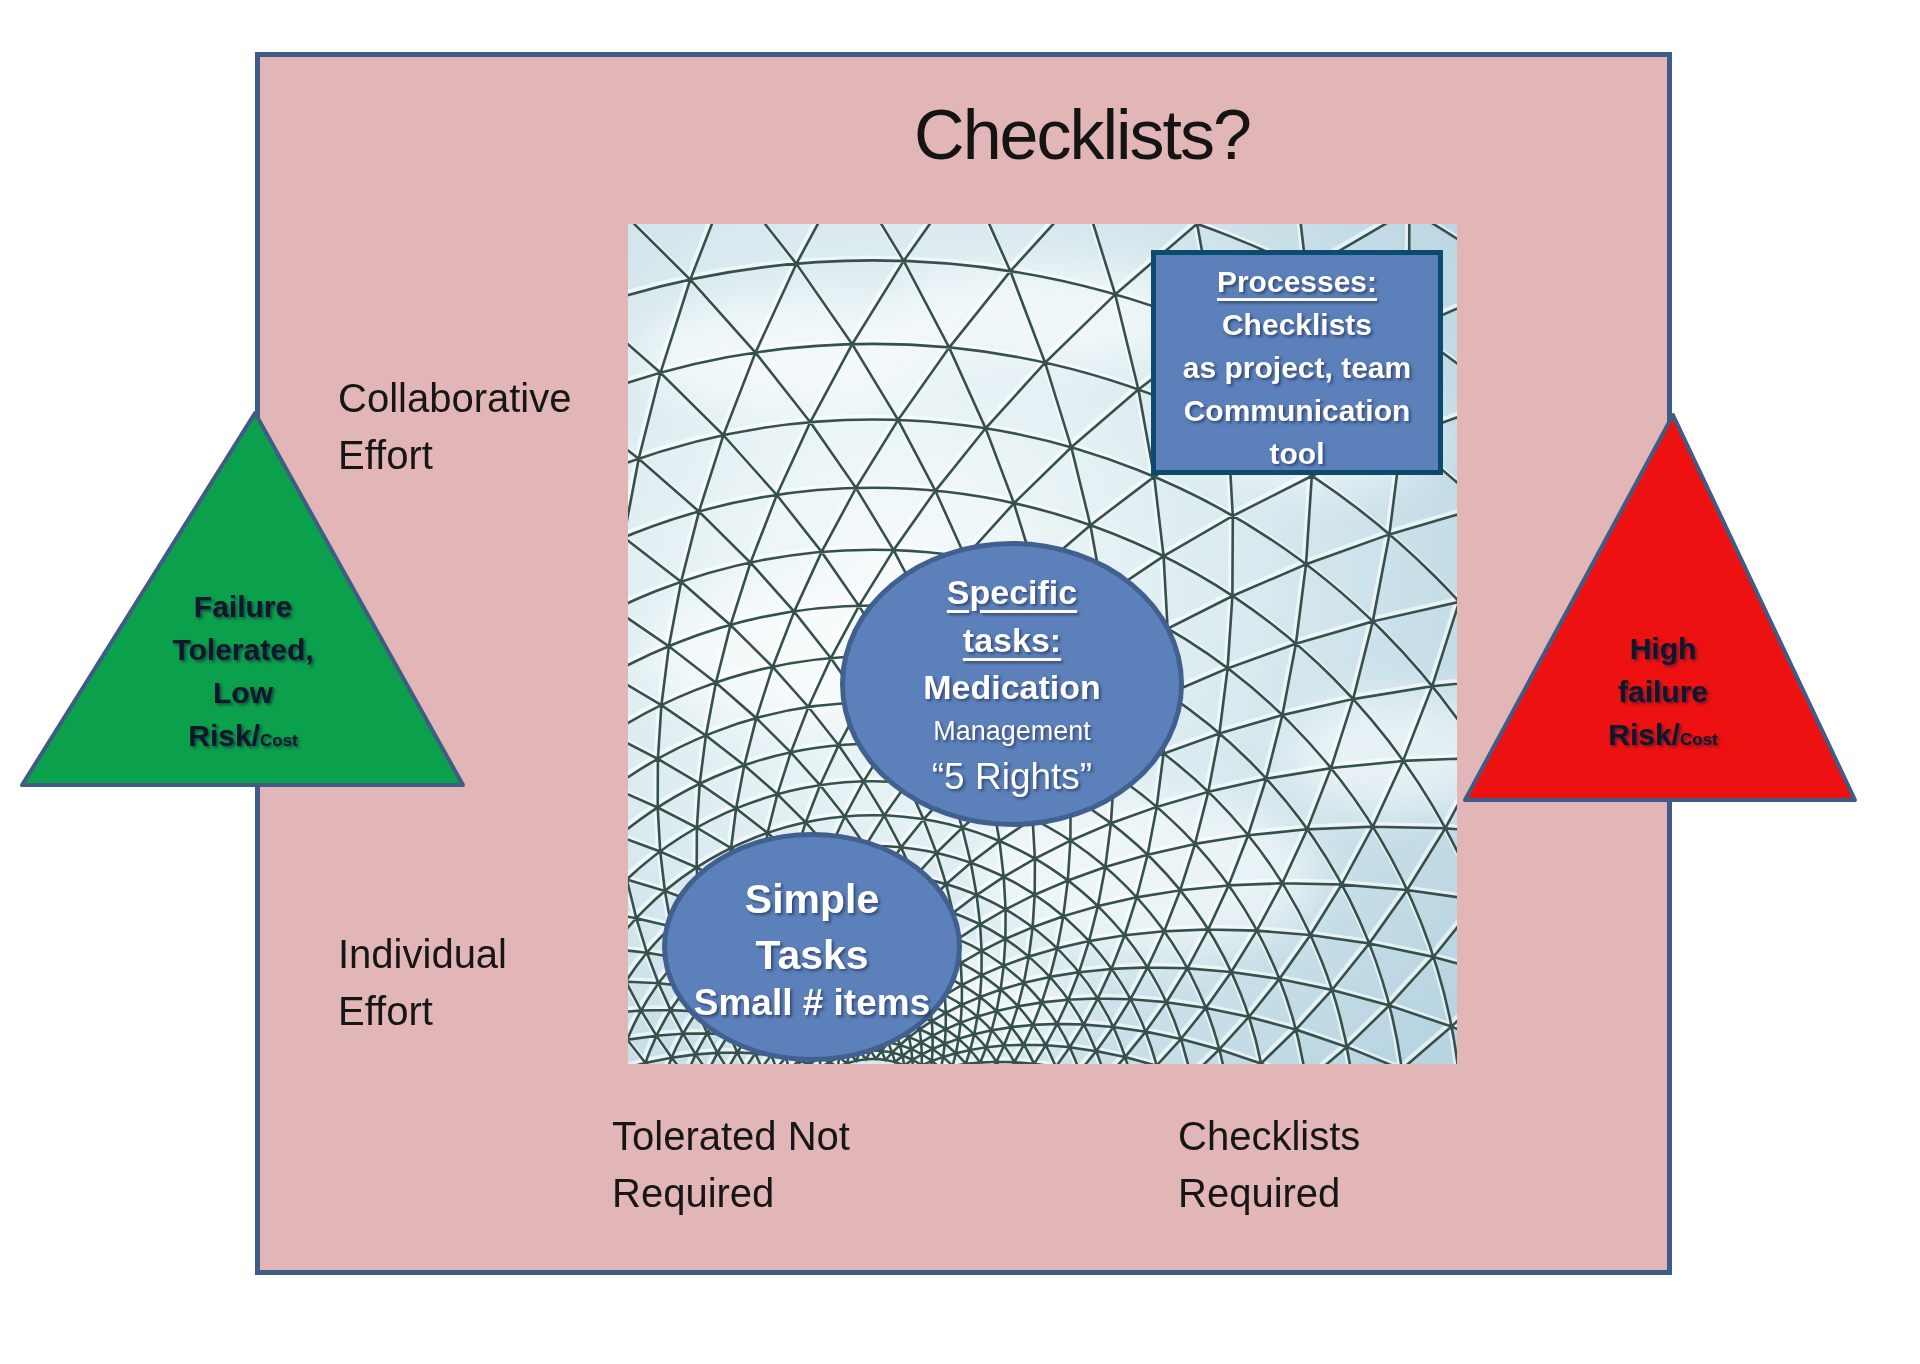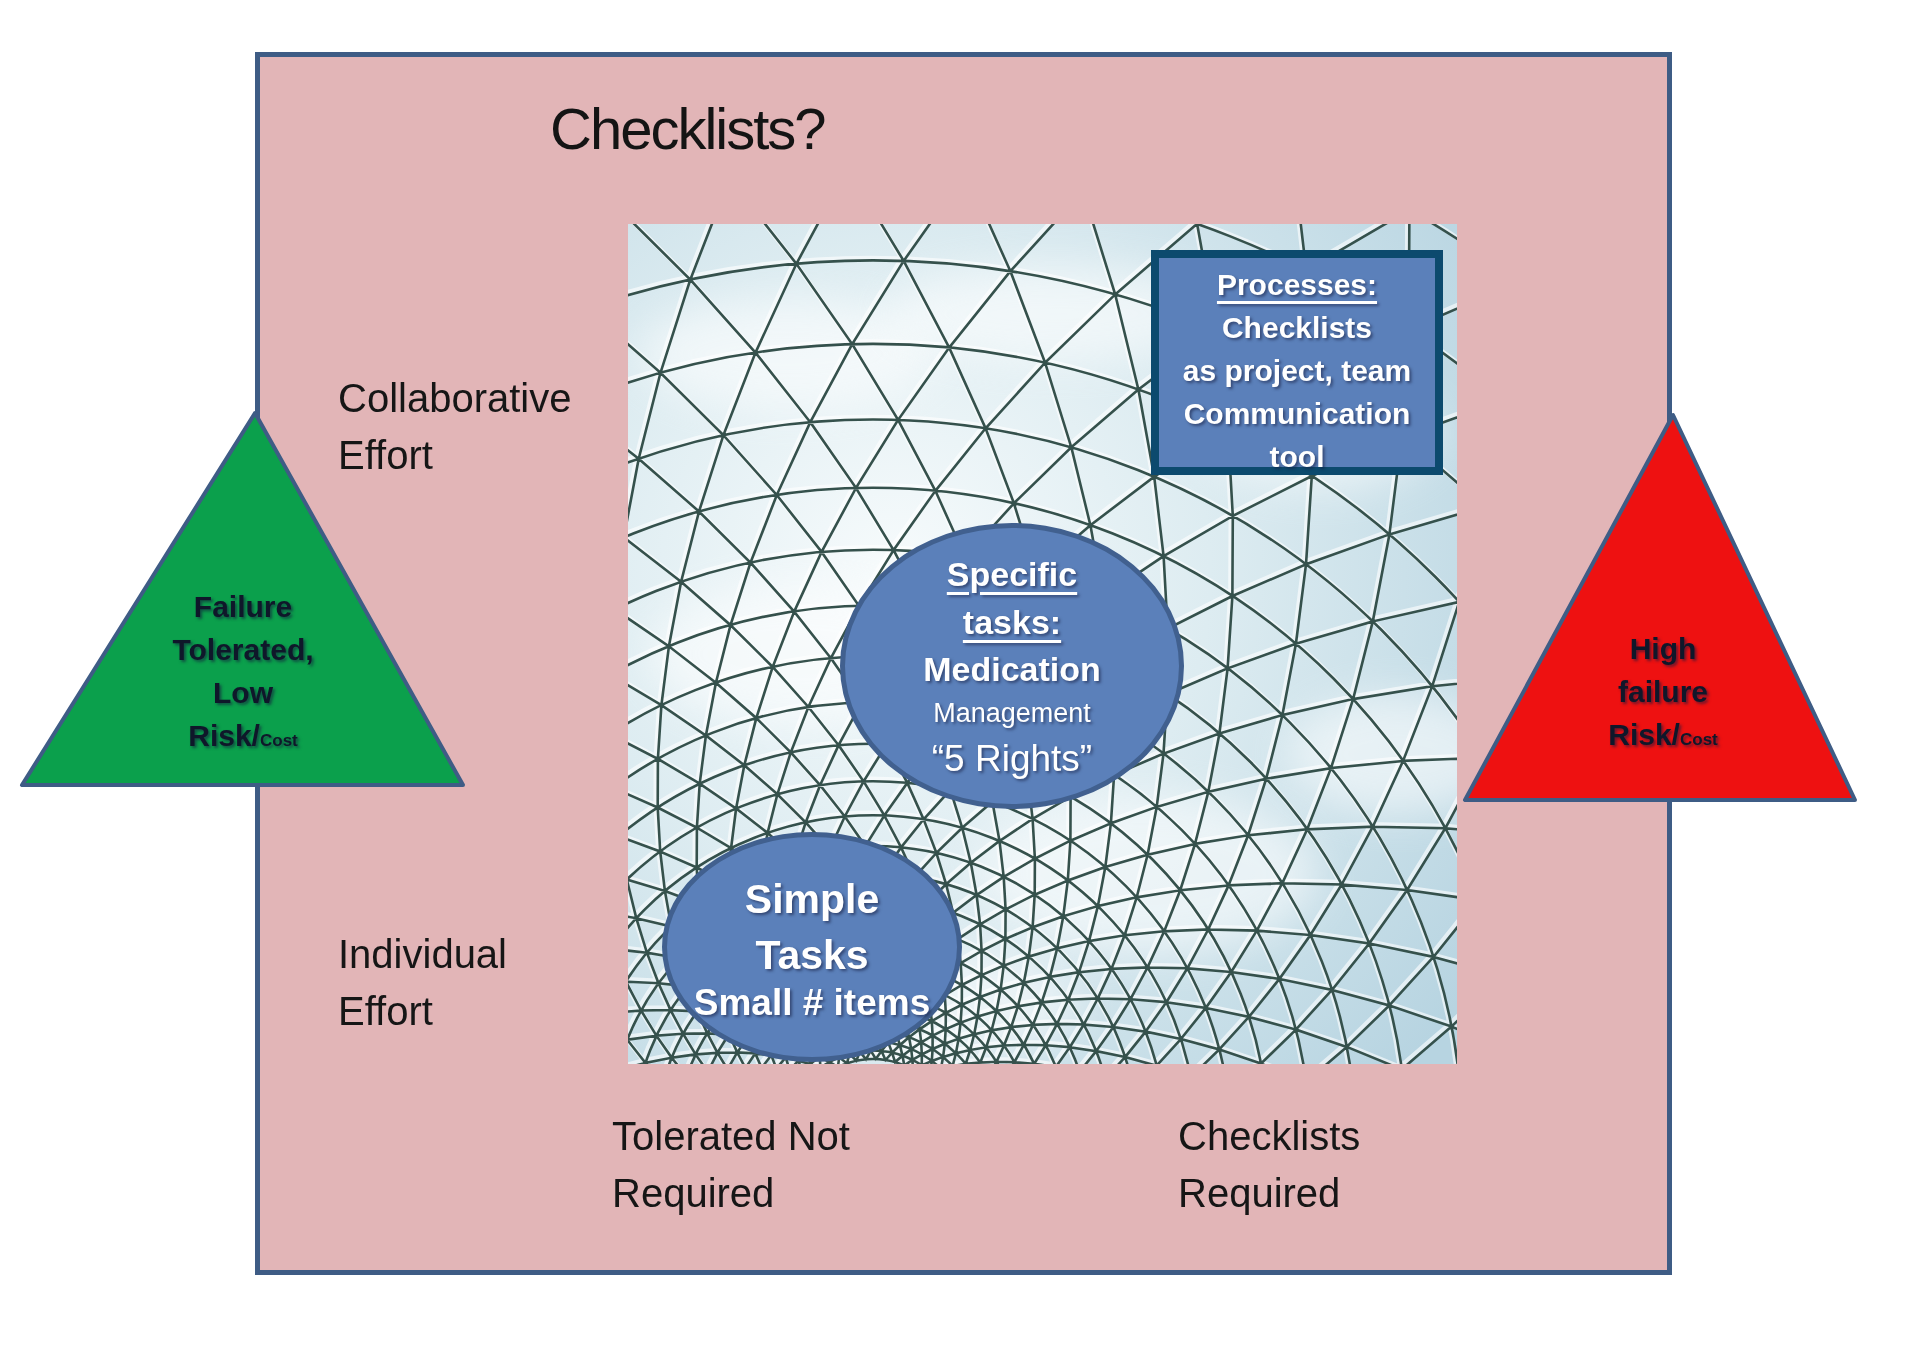--- a/index.html
+++ b/index.html
@@ -6,42 +6,42 @@
   #canvas{
     position:relative;width:1920px;height:1364px;background:#ffffff;
     font-family:"Liberation Sans",sans-serif;overflow:hidden;
   }
   
   #panel{
     position:absolute;left:255px;top:52px;width:1417px;height:1223px;
     background:#e2b5b7;border:5px solid #3e5c85;box-sizing:border-box;
   }
   #title{
-    position:absolute;left:550px;top:100px;width:700px;text-align:left;
-    font-size:58px;letter-spacing:-2px;color:#141414;line-height:1;
+    position:absolute;left:550px;top:100px;width:700px;text-align:right;
+    font-size:70px;letter-spacing:-2px;color:#141414;line-height:1;
   }
   
   #photo{
     position:absolute;left:628px;top:224px;width:829px;height:840px;overflow:hidden;
   }
   #photo svg{display:block;}
   
   .blue-box{
     position:absolute;left:1151px;top:250px;width:292px;height:225px;
-    background:#5b80ba;border:8px solid #0c4a6e;box-sizing:border-box;
+    background:#5b80ba;border:5px solid #0c4a6e;box-sizing:border-box;
     color:#ffffff;text-align:center;font-weight:bold;font-size:30px;line-height:43px;
     text-shadow:2px 2px 3px rgba(20,25,60,.55);padding-top:5px;
   }
   .blue-box .u, .ellipse .u{text-decoration:underline;text-decoration-thickness:3px;text-underline-offset:6px;}
   .ellipse{
     position:absolute;border-radius:50%;background:#5b80ba;border:5px solid #41608f;
     box-sizing:border-box;color:#fff;text-align:center;
     text-shadow:2px 2px 3px rgba(20,25,60,.55);
   }
-  #specific-ellipse{left:840px;top:523px;width:344px;height:286px;padding-top:22px;}
+  #specific-ellipse{left:840px;top:541px;width:344px;height:286px;padding-top:22px;}
   #specific-ellipse .l1,#specific-ellipse .l2{font-size:34px;font-weight:bold;line-height:48px;}
   #specific-ellipse .l3{font-size:34px;font-weight:bold;line-height:46px;}
   #specific-ellipse .l4{font-size:27px;font-weight:normal;line-height:42px;}
   #specific-ellipse .l5{font-size:37px;font-weight:normal;line-height:50px;}
   #simple-ellipse{left:662px;top:832px;width:300px;height:230px;padding-top:34px;}
   #simple-ellipse .l1,#simple-ellipse .l2{font-size:41px;font-weight:bold;line-height:56px;}
   #simple-ellipse .l3{font-size:37px;font-weight:bold;line-height:40px;}
   
   .tri-svg{position:absolute;overflow:visible;}
   #green-tri{left:12px;top:403px;width:460px;height:390px;}

